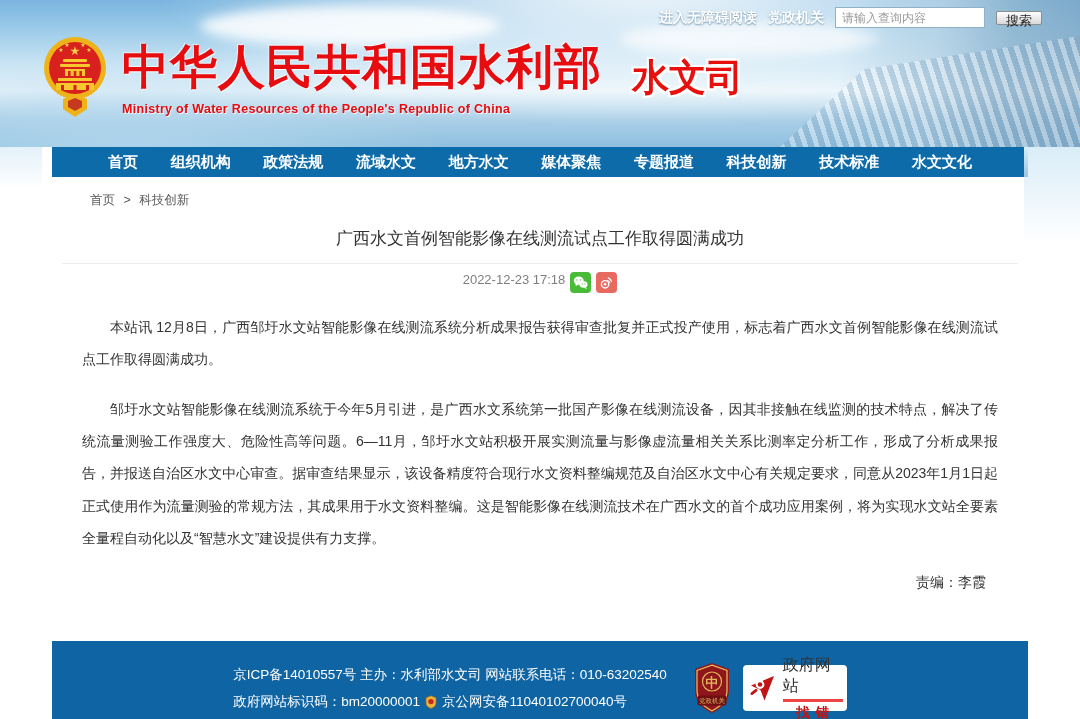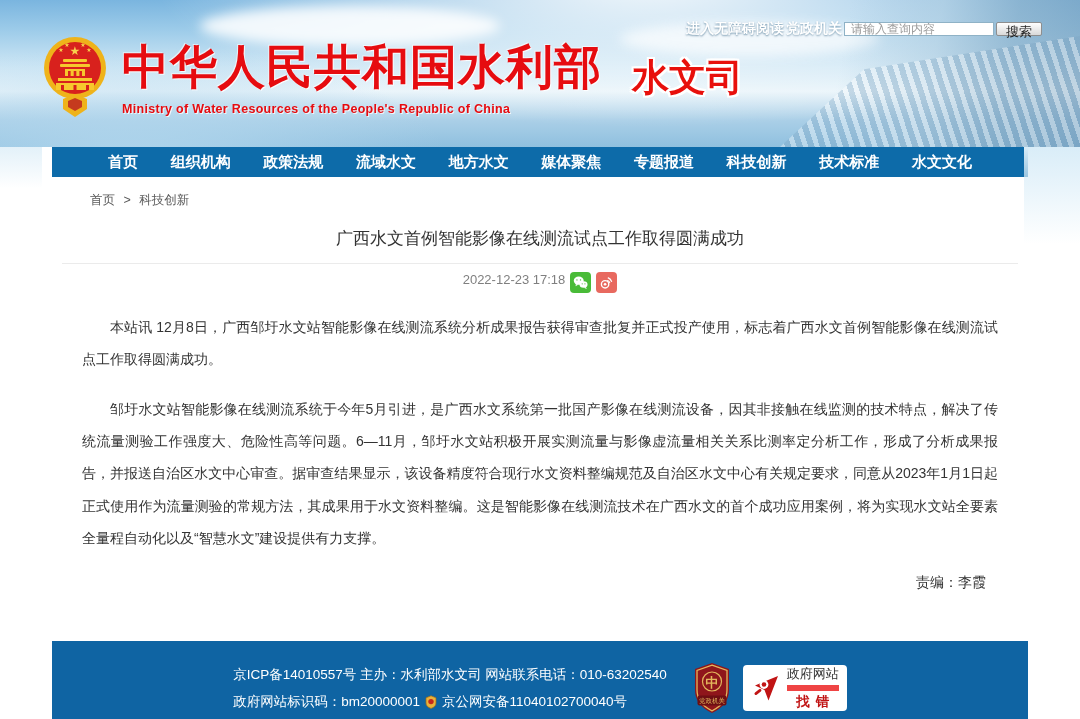--- a/index.html
+++ b/index.html
@@ -20,25 +20,25 @@
   .dam { position:absolute; right:0; top:0; width:360px; height:147px;
     background:linear-gradient(100deg, rgba(255,255,255,0) 34%, rgba(176,205,224,.55) 58%, rgba(130,170,198,.65) 78%, rgba(110,152,184,.6) 100%); }
   .dam-stripes { position:absolute; right:0; top:36px; width:300px; height:111px; opacity:.45;
     clip-path:polygon(28% 30%, 100% 0, 100% 100%, 0 100%);
     background:repeating-linear-gradient(72deg, rgba(255,255,255,.8) 0 5px, rgba(120,160,190,.7) 5px 11px); }
   .banner-tail-r { position:absolute; right:0; top:147px; width:56px; height:108px;
     background:linear-gradient(180deg,#d9edf8 0%, rgba(255,255,255,0) 90%); }
   .banner-tail-l { position:absolute; left:0; top:147px; width:42px; height:46px;
     background:linear-gradient(180deg,#e3f1f9 0%, rgba(255,255,255,0) 90%); }
 
-  .topbar { position:absolute; top:20px; right:38px; display:flex; align-items:center; gap:2px;
+  .topbar { position:absolute; top:7px; right:38px; display:flex; align-items:center; gap:11px;
     font-size:14px; color:#fff; z-index:5; }
   .access { font-weight:bold; text-shadow:0 1px 2px rgba(0,60,100,.55); cursor:pointer; }
   .slabel { font-weight:bold; text-shadow:0 1px 2px rgba(0,60,100,.45); }
-  .sinput { width:150px; height:14px; border:1px solid #8fb2c6; background:#fff; font-size:12px;
+  .sinput { width:150px; height:21px; border:1px solid #8fb2c6; background:#fff; font-size:12px;
     padding:2px 6px; color:#333; font-family:"Liberation Sans",sans-serif; }
   .sinput::placeholder { color:#9a9a9a; }
   .sbtn { height:14px; padding:0 9px; font-size:13px; color:#222; cursor:pointer;
     background:linear-gradient(#fefefe,#d9d9d9); border:1px solid #8e8e8e; border-radius:2px;
     font-family:"Liberation Sans",sans-serif; }
 
   .brand { position:absolute; left:40px; top:32px; display:flex; align-items:center; z-index:4; }
   .emblem { width:70px; height:88px; flex:0 0 auto; }
   .titles { margin-left:12px; }
   .cn { font-size:47px; font-weight:bold; color:#e60c10; letter-spacing:1px;
@@ -80,21 +80,21 @@
   .footer { height:94px; background:#0f64a3; display:flex; align-items:center;
     justify-content:center; gap:26px; color:#fff; }
   .finfo { font-size:13.5px; }
   .fline { line-height:27px; display:flex; align-items:center; gap:5px; }
   .fbadges { display:flex; align-items:center; gap:12px; }
   .party-badge { width:38px; height:52px; cursor:pointer; }
   .errbadge { background:#fff; border-radius:4px; height:46px; width:104px; display:flex;
     align-items:center; justify-content:center; gap:6px; padding:0 4px; cursor:pointer; }
   .errlogo { width:30px; height:30px; flex:0 0 auto; }
   .errtext { display:flex; flex-direction:column; align-items:center; }
-  .errtop { font-size:13px; color:#333; border-bottom:6px solid #ef4444; padding-bottom:2px; }
+  .errtop { font-size:16px; color:#333; border-bottom:3px solid #ef4444; padding-bottom:2px; }
   .errred { font-size:13.5px; color:#c11414; font-weight:bold; letter-spacing:6px;
     margin-right:-6px; margin-top:2px; }
   .police-icon { width:12px; height:14px; }
 </style>
 </head>
 <body>
 
 <div class="banner">
   <div class="cloud c1"></div>
   <div class="cloud c2"></div>

